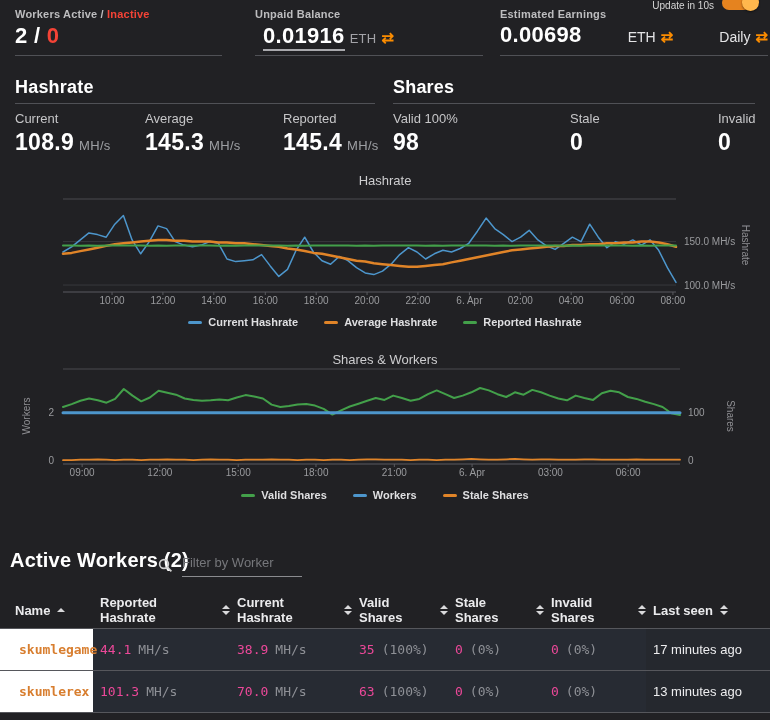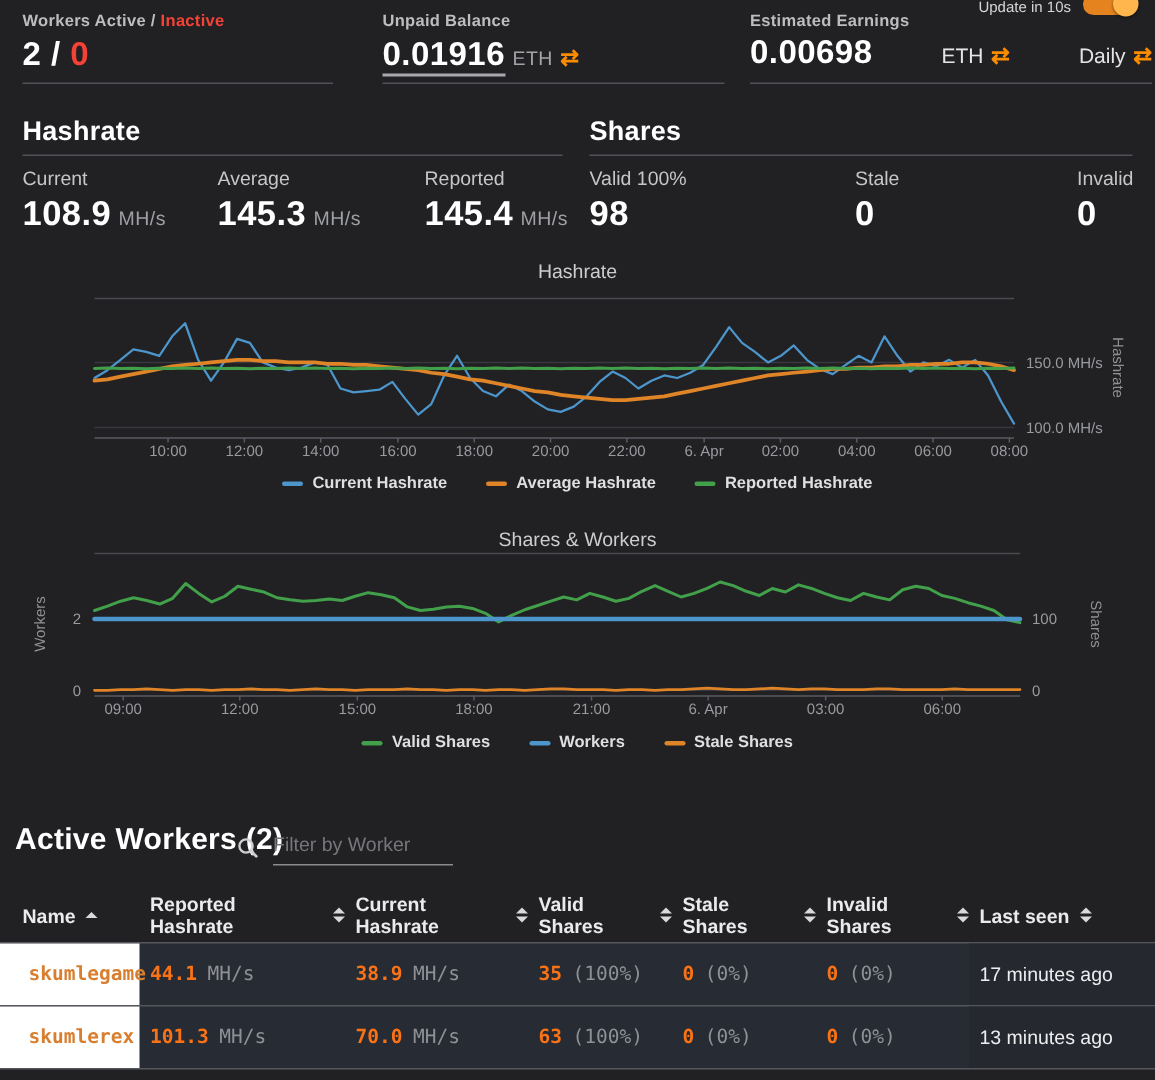--- a/index.html
+++ b/index.html
@@ -13,21 +13,21 @@
   .toggle .knob{position:absolute;right:-1px;top:-2px;width:17px;height:17px;border-radius:50%;background:#ffb74d;box-shadow:0 1px 2px rgba(0,0,0,.5);}
 
   
   .stat-block{position:absolute;top:8px;border-bottom:1px solid #505156;padding-bottom:3px;height:44px;}
   #sb-workers{left:15px;width:207px;}
   #sb-unpaid{left:255px;width:228px;}
   #sb-earn{left:500px;width:268px;}
   .stat-label{font-size:11px;color:#bdbdbf;letter-spacing:.2px;font-weight:bold;}
   .stat-value{font-size:22px;font-weight:700;line-height:27px;margin-top:2px;letter-spacing:.3px;}
   .red{color:#f44336;}
-  .uline{border-bottom:2px solid #a9a9ad;padding-bottom:1px;cursor:pointer;}
+  .uline{border-bottom:2px solid #a9a9ad;padding-bottom:1px;cursor:pointer;margin-left:8px;}
   .unit-sm{font-size:13px;color:#a3a3a8;font-weight:400;margin-left:5px;}
   .swap-ic{color:#fb8c00;font-size:15px;font-weight:700;margin-left:5px;cursor:pointer;}
   .earn-row{display:flex;align-items:baseline;justify-content:space-between;margin-top:2px;}
   .earn-row .big{font-size:22px;font-weight:700;letter-spacing:.3px;}
   .sel{font-size:14px;color:#e4e4e6;cursor:pointer;}
 
   
   .section{position:absolute;top:77px;}
   #hr-block{left:15px;width:360px;}
   #sh-block{left:393px;width:362px;}
@@ -61,21 +61,21 @@
   #thead{position:absolute;left:0;top:592px;width:770px;height:36px;align-items:center;}
   .hcell{display:flex;align-items:center;gap:7px;font-size:13px;font-weight:700;color:#ebebed;padding-left:7px;cursor:pointer;}
   .hcell:first-child{padding-left:15px;}
   .sort{display:inline-flex;flex-direction:column;gap:2px;}
   .tri-up{width:0;height:0;border-left:4px solid transparent;border-right:4px solid transparent;border-bottom:4px solid #d9d9db;}
   .tri-down{width:0;height:0;border-left:4px solid transparent;border-right:4px solid transparent;border-top:4px solid #d9d9db;}
   #tbody{position:absolute;left:0;top:628px;width:770px;}
   .trow{height:41px;border-top:1px solid #56575c;background:#272b33;align-items:stretch;}
   .trow:last-child{border-bottom:1px solid #56575c;}
   .cell{font-family:"DejaVu Sans Mono","Liberation Mono",monospace;font-size:13px;display:flex;align-items:center;gap:7px;padding-left:7px;}
-  .cell .v{font-weight:700;color:#f97316;}
+  .cell .v{font-weight:400;color:#ec4899;}
   .cell .u{color:#8e9096;}
   .name-cell{background:#ffffff;color:#d87e2f;font-weight:700;padding-left:19px;cursor:pointer;}
   .last-cell{font-family:"Liberation Sans",sans-serif;color:#ededef;background:#25282e;}
 </style>
 </head>
 <body>
 
 <div class="app">
 
   <div class="update-ctl">

